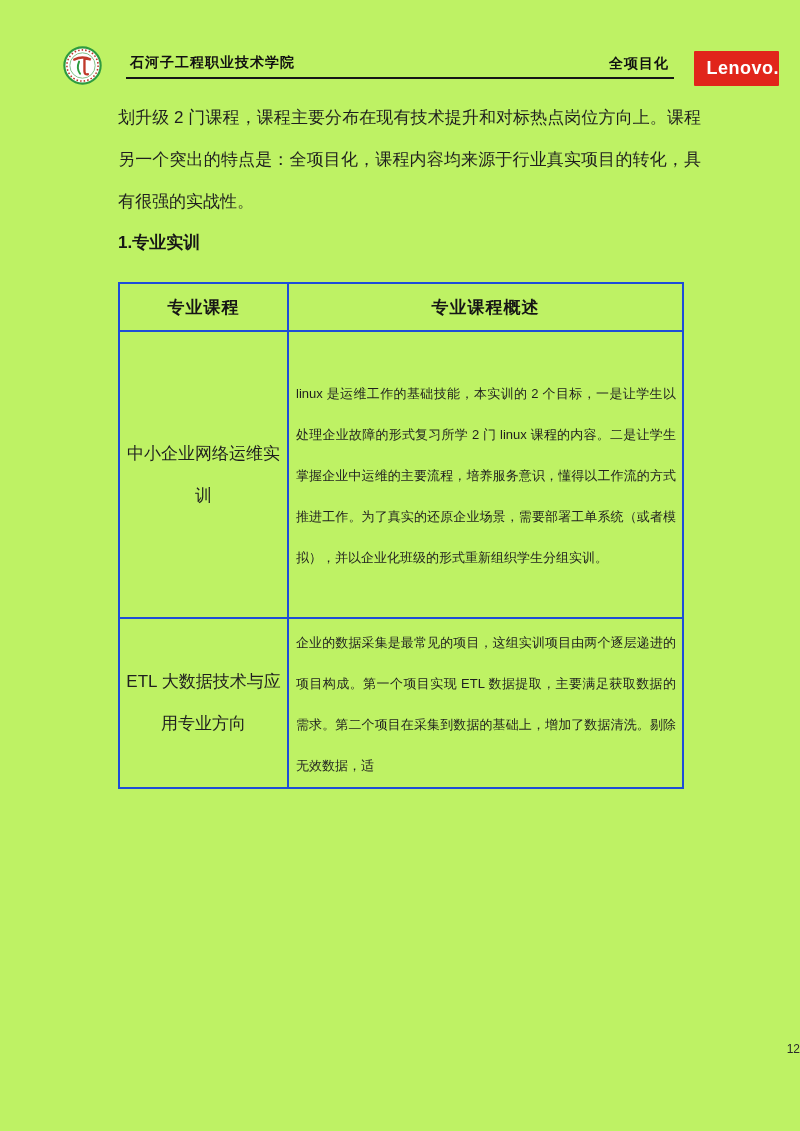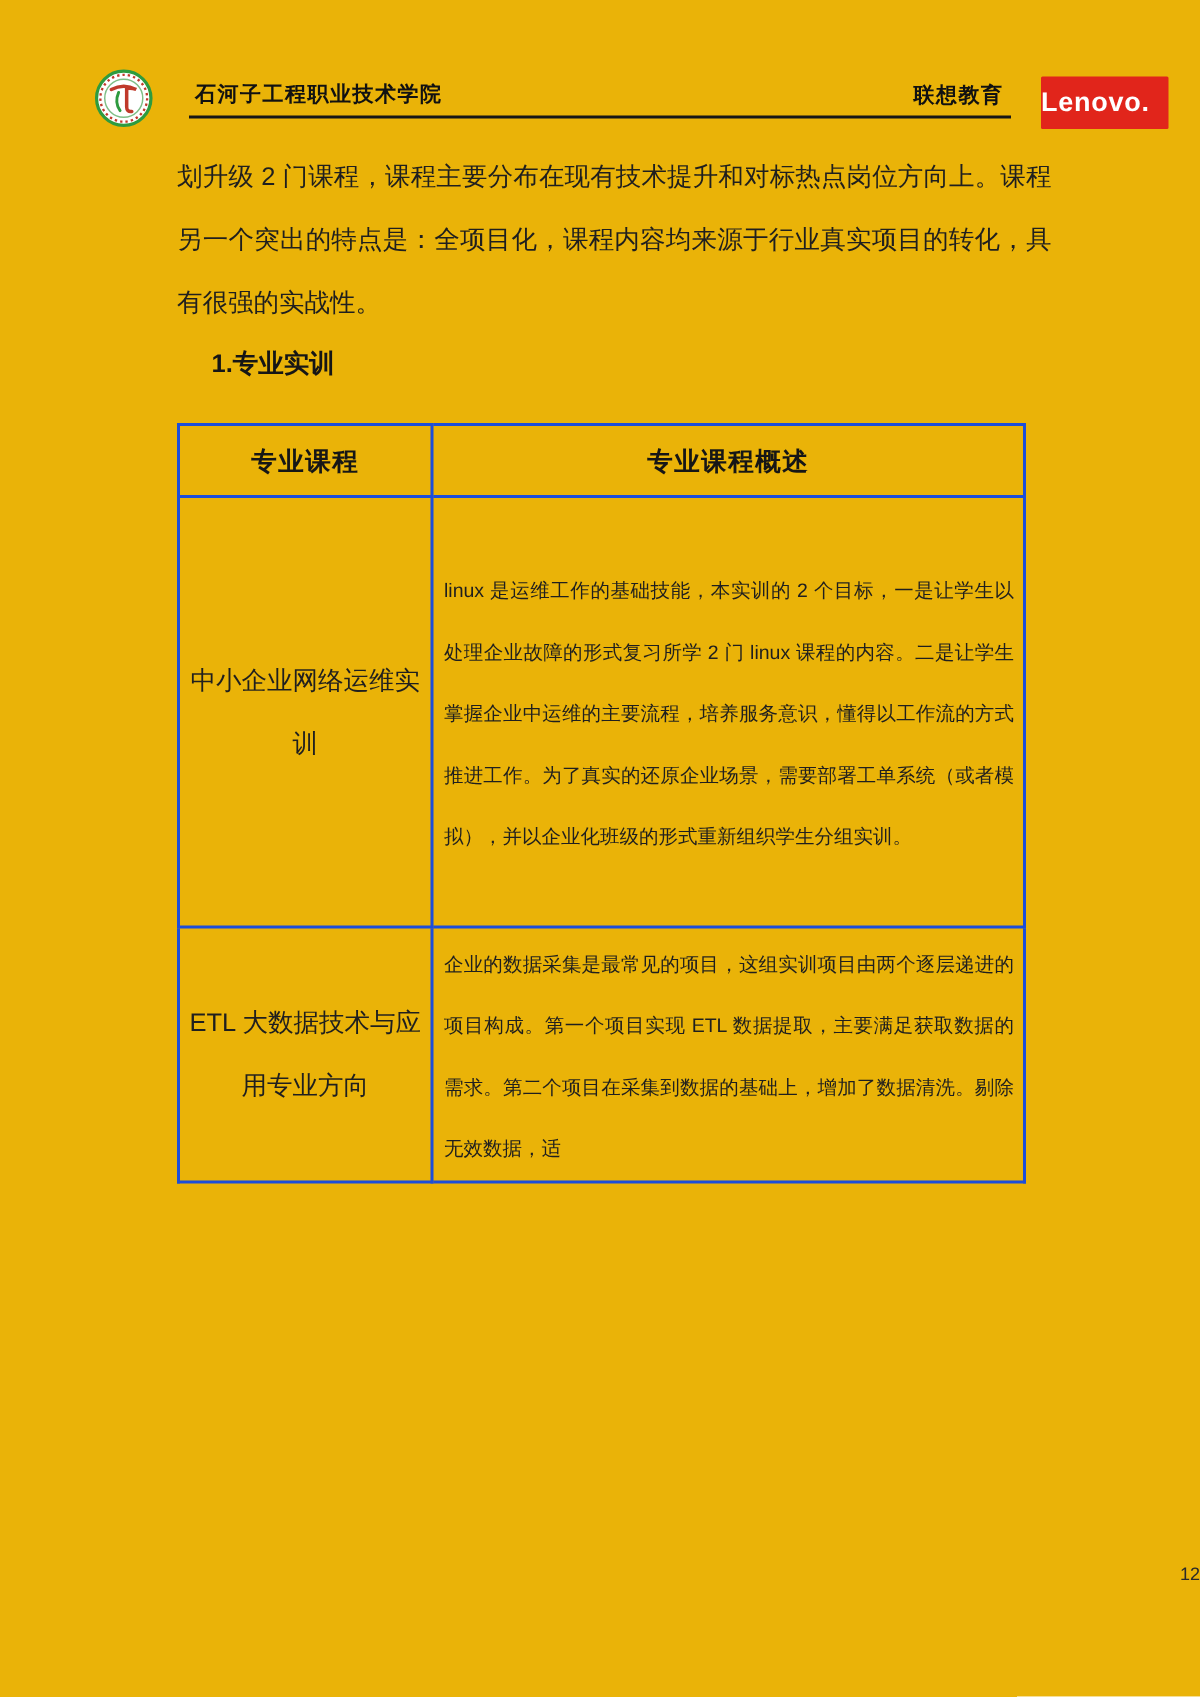--- a/index.html
+++ b/index.html
@@ -1,47 +1,47 @@
 <!DOCTYPE html>
 <html lang="zh"><head>
 <meta charset="utf-8">
 <style>
   * { margin:0; padding:0; box-sizing:border-box; }
   html,body { background:#ffffff; }
   body { font-family:"Liberation Sans","DejaVu Sans",sans-serif; }
   .page {
     position:relative; width:800px; height:1131px; margin:0 auto;
-    background:#eab308; color:#1f1f1f; overflow:hidden;
+    background:#bef264; color:#1f1f1f; overflow:hidden;
   }
 
   
   .hdr-logo { position:absolute; left:63px; top:46px; width:39px; height:39px; }
   .hdr-school {
     position:absolute; left:130px; top:54px;
     font-size:14px; font-weight:bold; letter-spacing:1px; color:#111;
   }
   .hdr-rule { position:absolute; left:126px; top:77px; width:548px; height:2px; background:#161616; }
   .hdr-partner {
     position:absolute; left:609px; top:55px;
     font-size:14px; font-weight:bold; letter-spacing:1px; color:#111;
   }
   .hdr-lenovo {
     position:absolute; left:694px; top:51px; width:85px; height:35px;
-    background:#E1251B; color:#ffffff; display:flex; align-items:center; justify-content:flex-start;
+    background:#E1251B; color:#ffffff; display:flex; align-items:center; justify-content:flex-end;
     font-size:18px; font-weight:bold; letter-spacing:0.5px; border-radius:1px;
   }
 
   
   .doc-main { position:absolute; left:118px; top:97px; width:583px; }
   .doc-main p {
     font-size:17px; line-height:42px; text-align:justify; color:#1f1f1f;
   }
   .doc-main p.indent { text-indent:2.15em; }
   .sec-heading {
-    margin-top:6px; font-size:17px; line-height:28px; font-weight:bold; color:#161616;margin-left:23px;
+    margin-top:6px; font-size:17px; line-height:28px; font-weight:bold; color:#161616;
   }
 
   
   table.course-table {
     margin-top:25px; width:564px; border-collapse:collapse; table-layout:fixed;
   }
   .course-table col.c1 { width:169px; }
   .course-table col.c2 { width:395px; }
   .course-table th, .course-table td { border:2px solid #1d4ed8; }
   .course-table th {
@@ -75,21 +75,21 @@
       <svg viewBox="0 0 40 40" width="39" height="39" aria-hidden="true">
         <circle cx="20" cy="20" r="18.6" fill="#ffffff" stroke="#2E9B3F" stroke-width="2.2"></circle>
         <circle cx="20" cy="20" r="16" fill="none" stroke="#C0392B" stroke-width="1.6" stroke-dasharray="1.6 2.1"></circle>
         <circle cx="20" cy="20" r="13" fill="#ffffff" stroke="#7FBF87" stroke-width="1"></circle>
         <path d="M11.5 14 Q20 9.5 28.5 14 Q24.5 12.5 22 13.5 L22 26 Q22 29.5 25.5 29" fill="none" stroke="#C0392B" stroke-width="2.4" stroke-linecap="round"></path>
         <path d="M16.5 16 Q13.5 23 17.5 28.5" fill="none" stroke="#2E9B3F" stroke-width="2" stroke-linecap="round"></path>
       </svg>
     </span>
     <span class="hdr-school">石河子工程职业技术学院</span>
     <div class="hdr-rule"></div>
-    <span class="hdr-partner">联想教育</span>
+    <span class="hdr-partner">全项目化</span>
     <div class="hdr-lenovo">
       <span>Lenovo.</span>
     </div>
   </div>
 
   <div class="doc-main">
     <p>划升级 2 门课程，课程主要分布在现有技术提升和对标热点岗位方向上。课程另一个突出的特点是：全项目化，课程内容均来源于行业真实项目的转化，具有很强的实战性。</p>
 
     <div class="sec-heading">1.专业实训</div>
 

